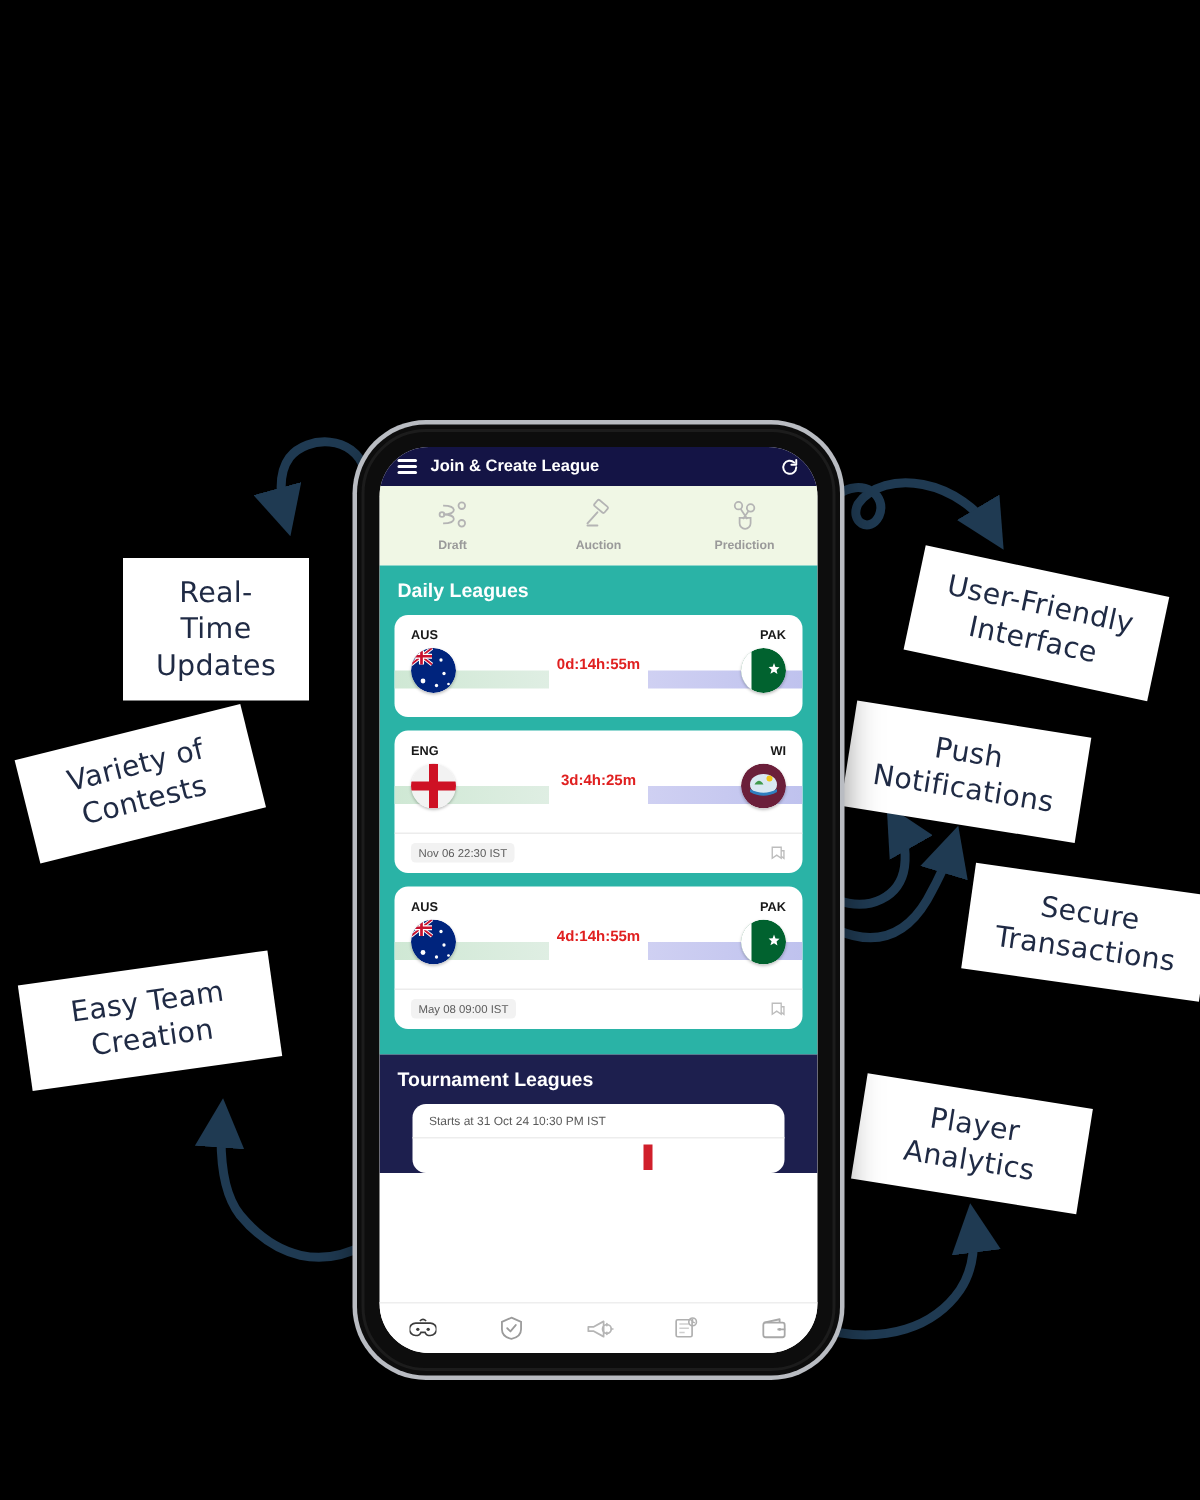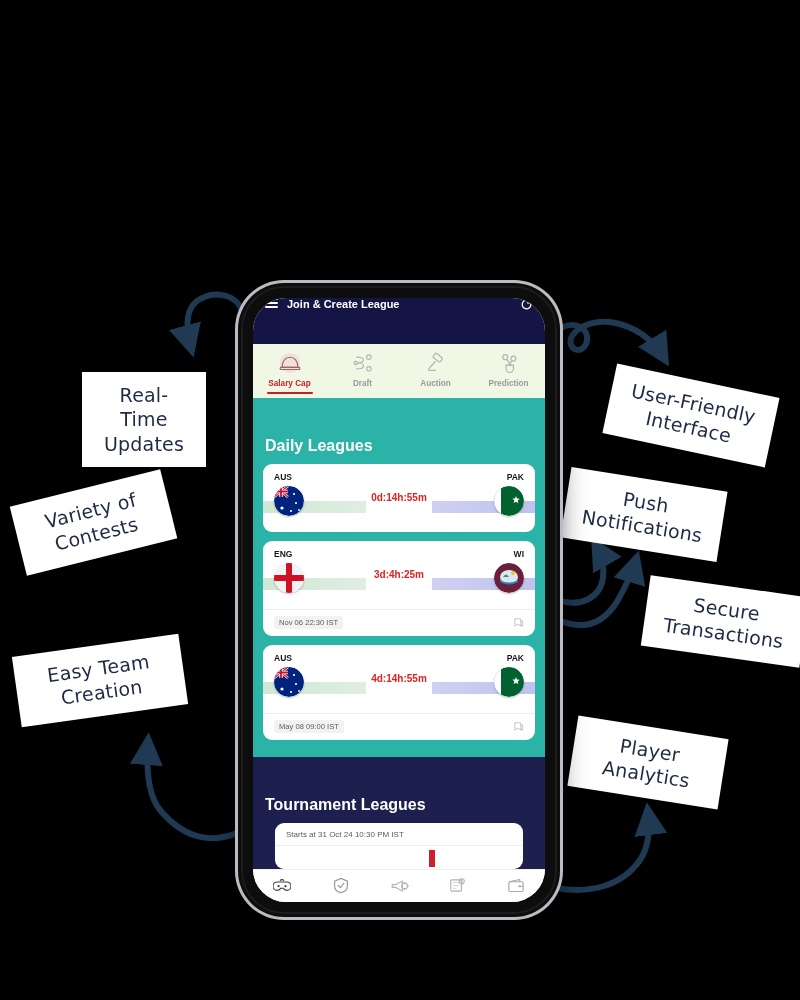--- a/index.html
+++ b/index.html
@@ -46,22 +46,22 @@
     left: 15px; top: 15px; right: 15px; bottom: 15px;
     border-radius: 33px;
     overflow: hidden;
     background: #ffffff;
     display: flex; flex-direction: column;
   }
 
   
   .appbar {
     background: #141445;
-    height: 46px;
-    display: flex; align-items: flex-start; gap: 9px;
+    height: 26px;
+    display: flex; align-items: center; gap: 9px;
     padding: 0 12px;
     flex: none;
   }
   .appbar-title { color: #ffffff; font-size: 11px; font-weight: 600; flex: 1; }
   .hamburger { width: 13px; display:flex; flex-direction:column; gap:2.5px; }
   .hamburger i { display:block; height:1.6px; background:#fff; border-radius:1px; }
 
   
   .modes {
     background: #f0f7e5;
@@ -71,23 +71,22 @@
   }
   .mode { flex:1; display:flex; flex-direction:column; align-items:center; gap:3px; padding-bottom:2px; }
   .mode .glyph { height: 26px; display:flex; align-items:center; justify-content:center; }
   .mode-label { font-size: 8.2px; color:#9a9a9a; font-weight:600; }
   .mode.active .mode-label { color:#c62020; }
   .mode.active .underline { width: 46px; height: 1.6px; background:#c62020; border-radius:2px; margin-top:1px;}
   .underline { height:1.6px; }
 
   
   .section-head {
-    font-size: 16px; font-weight: 700; color:#ffffff;
+    font-size: 13px; font-weight: 700; color:#ffffff;
     padding: 9px 12px;
-    margin-top: 30px;
   }
   .daily { background:#2ab3a6; flex:none; padding-bottom:8px;}
   .tournament { background:#1d1f4e; flex:none; }
 
   .match-card {
     background:#ffffff; border-radius:9px;
     margin: 0 10px 9px; padding: 8px 0 0;
     position: relative; overflow:hidden;
   }
   .match-top { display:flex; align-items:flex-start; padding: 0 11px; height: 60px; position:relative;}
@@ -182,31 +181,20 @@
         </div>
         <div class="appbar-title">Join &amp; Create League</div>
         <svg width="13" height="13" viewBox="0 0 24 24">
           <path d="M20 12a8 8 0 1 1-2.4-5.7" fill="none" stroke="#fff" stroke-width="2.4" stroke-linecap="round"></path>
           <path d="M20 3v6h-6" fill="none" stroke="#fff" stroke-width="2.4" stroke-linecap="round" stroke-linejoin="round"></path>
         </svg>
       </div>
 
       <div class="modes">
 
-        <div class="mode active">
-          <div class="glyph">
-            <svg width="26" height="22" viewBox="0 0 36 30">
-              <circle cx="18" cy="15" r="14" fill="#f3e0da"></circle>
-              <path d="M7 21 C7 12 12 7 18 7 C24 7 29 12 29 21 Z" fill="none" stroke="#9a6a5e" stroke-width="1.6"></path>
-              <path d="M5 21 h26 a2 2 0 0 1 0 3 H5 a2 2 0 0 1 0-3z" fill="none" stroke="#9a6a5e" stroke-width="1.6"></path>
-            </svg>
-          </div>
-          <div class="mode-label">Salary Cap</div>
-          <div class="underline"></div>
-        </div>
 
         <div class="mode">
           <div class="glyph">
             <svg width="24" height="22" viewBox="0 0 32 30">
               <path d="M7 7 C20 7 20 15 7 15 C20 15 20 23 7 23" fill="none" stroke="#b4b4b4" stroke-width="1.6"></path>
               <circle cx="24" cy="7" r="3" fill="none" stroke="#b4b4b4" stroke-width="1.6"></circle>
               <circle cx="24" cy="23" r="3" fill="none" stroke="#b4b4b4" stroke-width="1.6"></circle>
               <circle cx="6" cy="15" r="2.2" fill="none" stroke="#b4b4b4" stroke-width="1.6"></circle>
             </svg>
           </div>

